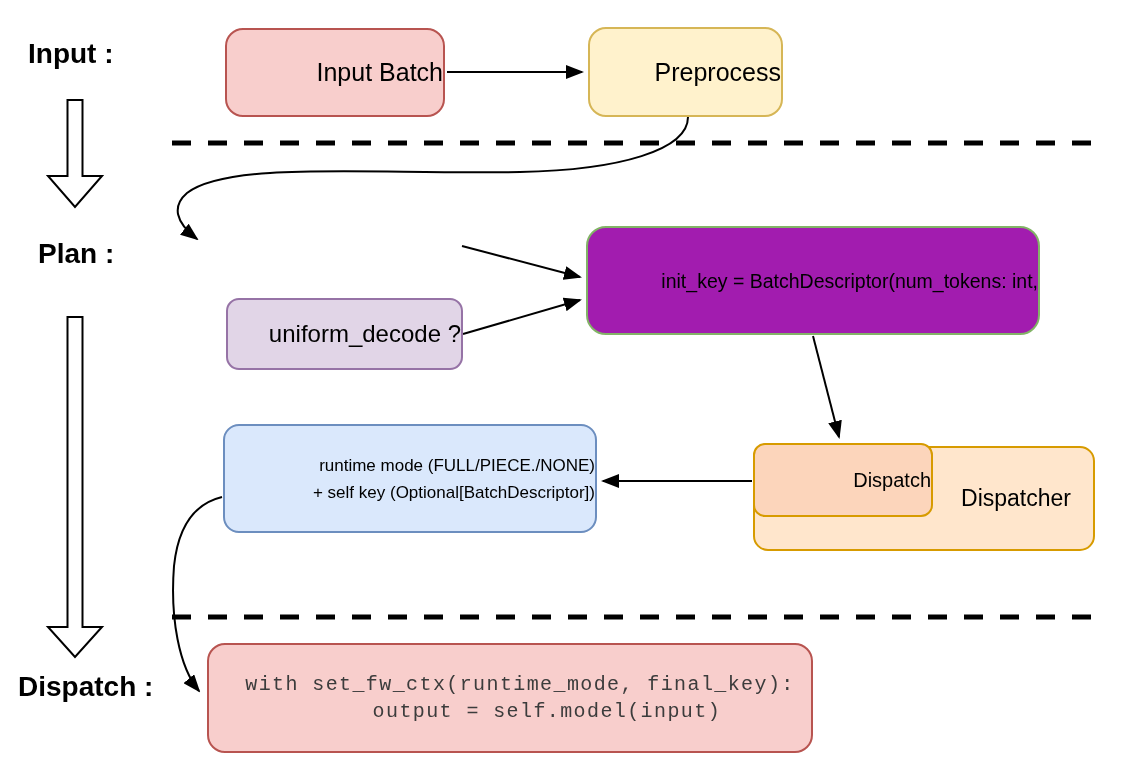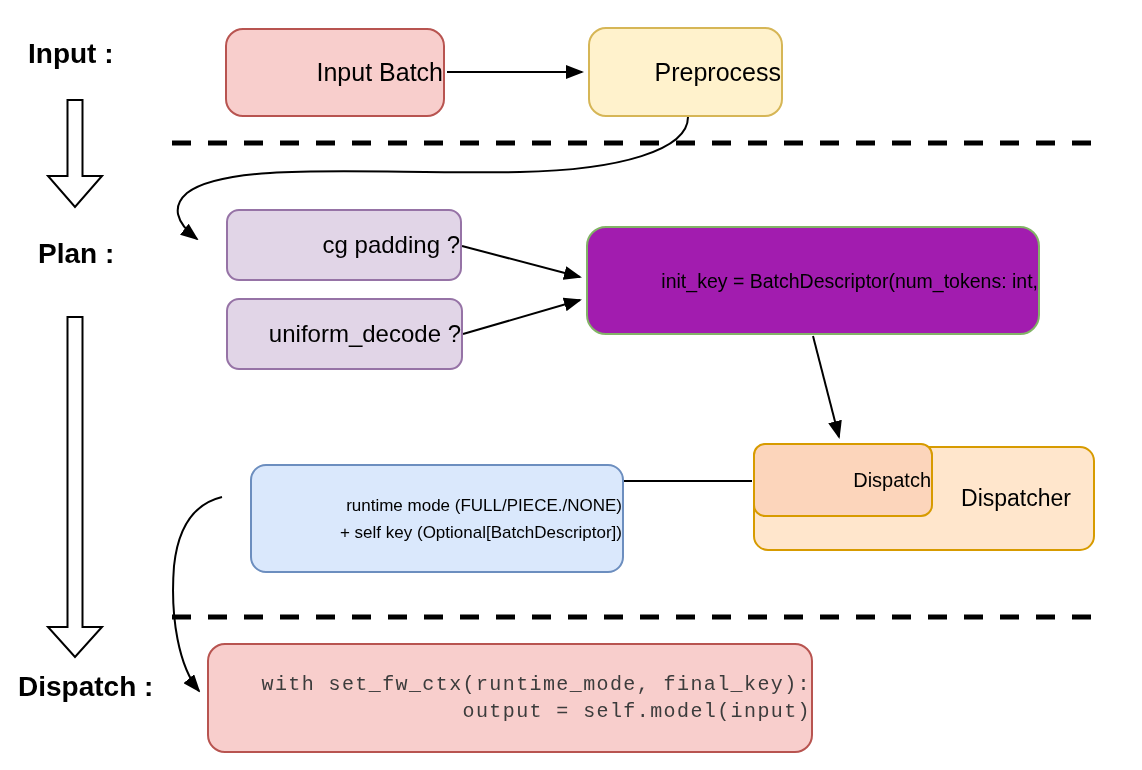--- a/index.html
+++ b/index.html
@@ -9,21 +9,21 @@
   .stage-label{position:absolute;font-weight:bold;font-size:28px;white-space:nowrap;}
   .node{position:absolute;box-sizing:border-box;display:flex;flex-direction:column;
         align-items:flex-end;justify-content:center;text-align:center;white-space:nowrap;}
   .red    {background:#f8cecc;border:2px solid #b85450;}
   .yellow {background:#fff2cc;border:2px solid #d6b656;}
   .purple {background:#e1d5e7;border:2px solid #9673a6;}
   .green  {background:#a21caf;border:2px solid #82b366;}
   .blue   {background:#dae8fc;border:2px solid #6c8ebf;}
   .orange {background:#ffe6cc;border:2px solid #d79b00;}
   .peach  {background:#fcd5bb;border:2px solid #d79b00;}
-  .code-box{align-items:flex-end;padding-left:20px;}
+  .code-box{align-items:center;padding-left:20px;}
   .code-line{font-family:"Liberation Mono","DejaVu Sans Mono",monospace;font-size:20px;
              letter-spacing:1.4px;line-height:27px;color:#3c3c3c;white-space:pre;}
   .two-line{line-height:30px;}
   .cud-label{position:absolute;left:180px;top:0;width:162px;height:100%;
              display:flex;flex-direction:column;align-items:center;justify-content:center;
              font-size:23px;line-height:33px;}
 </style>
 </head>
 <body>
 
@@ -61,43 +61,40 @@
   <div class="stage-label" style="left:18px;top:671px;">Dispatch :</div>
 
   <div class="node red" style="left:225px;top:28px;width:220px;height:89px;border-radius:18px;font-size:25px;">
     <span>Input Batch</span>
   </div>
 
   <div class="node yellow" style="left:588px;top:27px;width:195px;height:90px;border-radius:18px;font-size:25px;">
     <span>Preprocess</span>
   </div>
 
-  <div class="node purple" style="left:226px;top:209px;width:236px;height:72px;border-radius:13px;font-size:24px;">
-    <span>cg padding ?</span>
-  </div>
 
   <div class="node purple" style="left:226px;top:298px;width:237px;height:72px;border-radius:13px;font-size:24px;">
     <span>uniform_decode ?</span>
   </div>
 
   <div class="node green two-line" style="left:586px;top:226px;width:454px;height:109px;border-radius:20px;font-size:19.5px;">
     <span>init_key = BatchDescriptor(num_tokens: int,</span>
   </div>
 
   <div class="node orange" style="left:753px;top:446px;width:342px;height:105px;border-radius:15px;">
     <div class="cud-label">
       <span>Dispatcher</span>
     </div>
   </div>
 
   <div class="node peach" style="left:753px;top:443px;width:180px;height:74px;border-radius:12px;font-size:20px;">
     <span>Dispatch</span>
   </div>
 
-  <div class="node blue" style="left:223px;top:464px;width:374px;height:109px;border-radius:16px;font-size:17px;line-height:27px;margin-left:27px;">
+  <div class="node blue" style="left:223px;top:424px;width:374px;height:109px;border-radius:16px;font-size:17px;line-height:27px;">
     <span>runtime mode (FULL/PIECE./NONE)</span>
     <span>+ self key (Optional[BatchDescriptor])</span>
   </div>
 
   <div class="node red code-box" style="left:207px;top:643px;width:606px;height:110px;border-radius:18px;">
     <span class="code-line">with set_fw_ctx(runtime_mode, final_key):</span>
     <span class="code-line">    output = self.model(input)</span>
   </div>
 
 </div>

